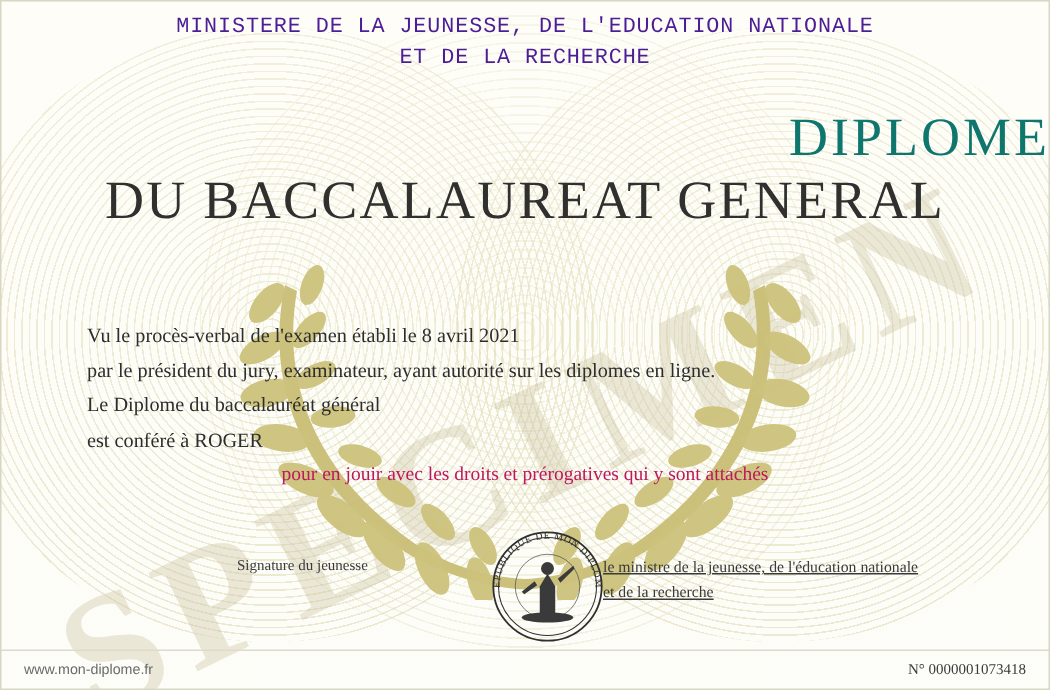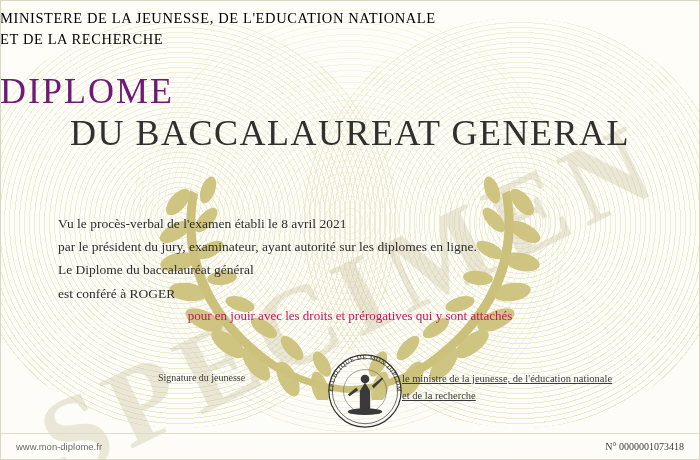--- a/index.html
+++ b/index.html
@@ -91,40 +91,41 @@
     width: 440px;
     height: 250px;
     pointer-events: none;
   }
   
   .ministry {
     position: absolute;
     top: 8px;
     left: 0;
     right: 0;
-    text-align: left;
+    text-align: center;
     font-size: 14.5px;
     letter-spacing: 0.6px;
-    color: #000000;
+    color: #4c1d95;
     line-height: 1.45;
     font-variant: small-caps;
+    font-family: Liberation Mono, monospace;
   }
   .ministry .line2 {
     display: block;
   }
   
   .title-main {
     position: absolute;
     top: 70px;
     left: 0;
     right: 0;
-    text-align: left;
+    text-align: right;
     font-size: 36px;
     letter-spacing: 2px;
-    color: #701a75;
+    color: #0f766e;
   }
   .title-sub {
     position: absolute;
     top: 112px;
     left: 0;
     right: 0;
     text-align: center;
     font-size: 36px;
     letter-spacing: 1.5px;
     color: #30302e;

